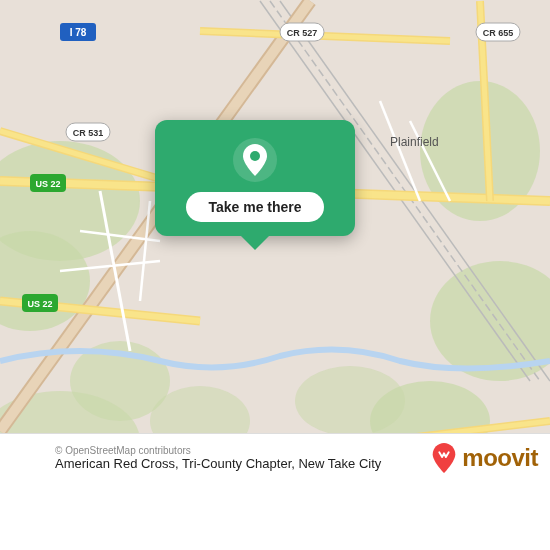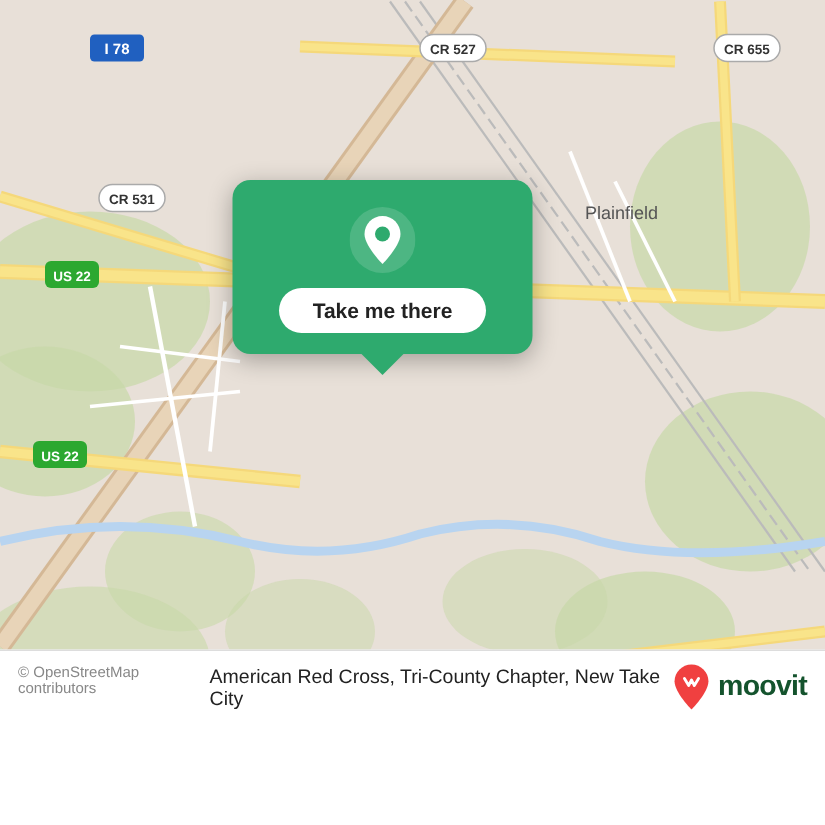--- a/index.html
+++ b/index.html
@@ -73,21 +73,22 @@
       padding: 8px 12px;
       display: flex;
       align-items: center;
       justify-content: space-between;
       border-top: 1px solid #ddd;
       z-index: 20;
     }
 
     #bottom-text {
       display: flex;
-      flex-direction: row;
+      flex-direction: column;
+      margin-left: 43px;
     }
 
     #attribution {
       font-size: 10px;
       color: #888;
     }
 
     #location-name {
       font-size: 13px;
       color: #222;
@@ -99,23 +100,23 @@
       align-items: center;
       gap: 4px;
     }
 
     .moovit-pin {
       width: 28px;
       height: 32px;
     }
 
     .moovit-text {
-      font-size: 19px;
+      font-size: 24px;
       font-weight: 700;
-      color: #14532d;
+      color: #a16207;
       letter-spacing: -0.5px;
     }
   </style>
 </head>
 <body>
 
 <div id="map-container">
 
   <svg class="map-svg" viewBox="0 0 550 480">
 

